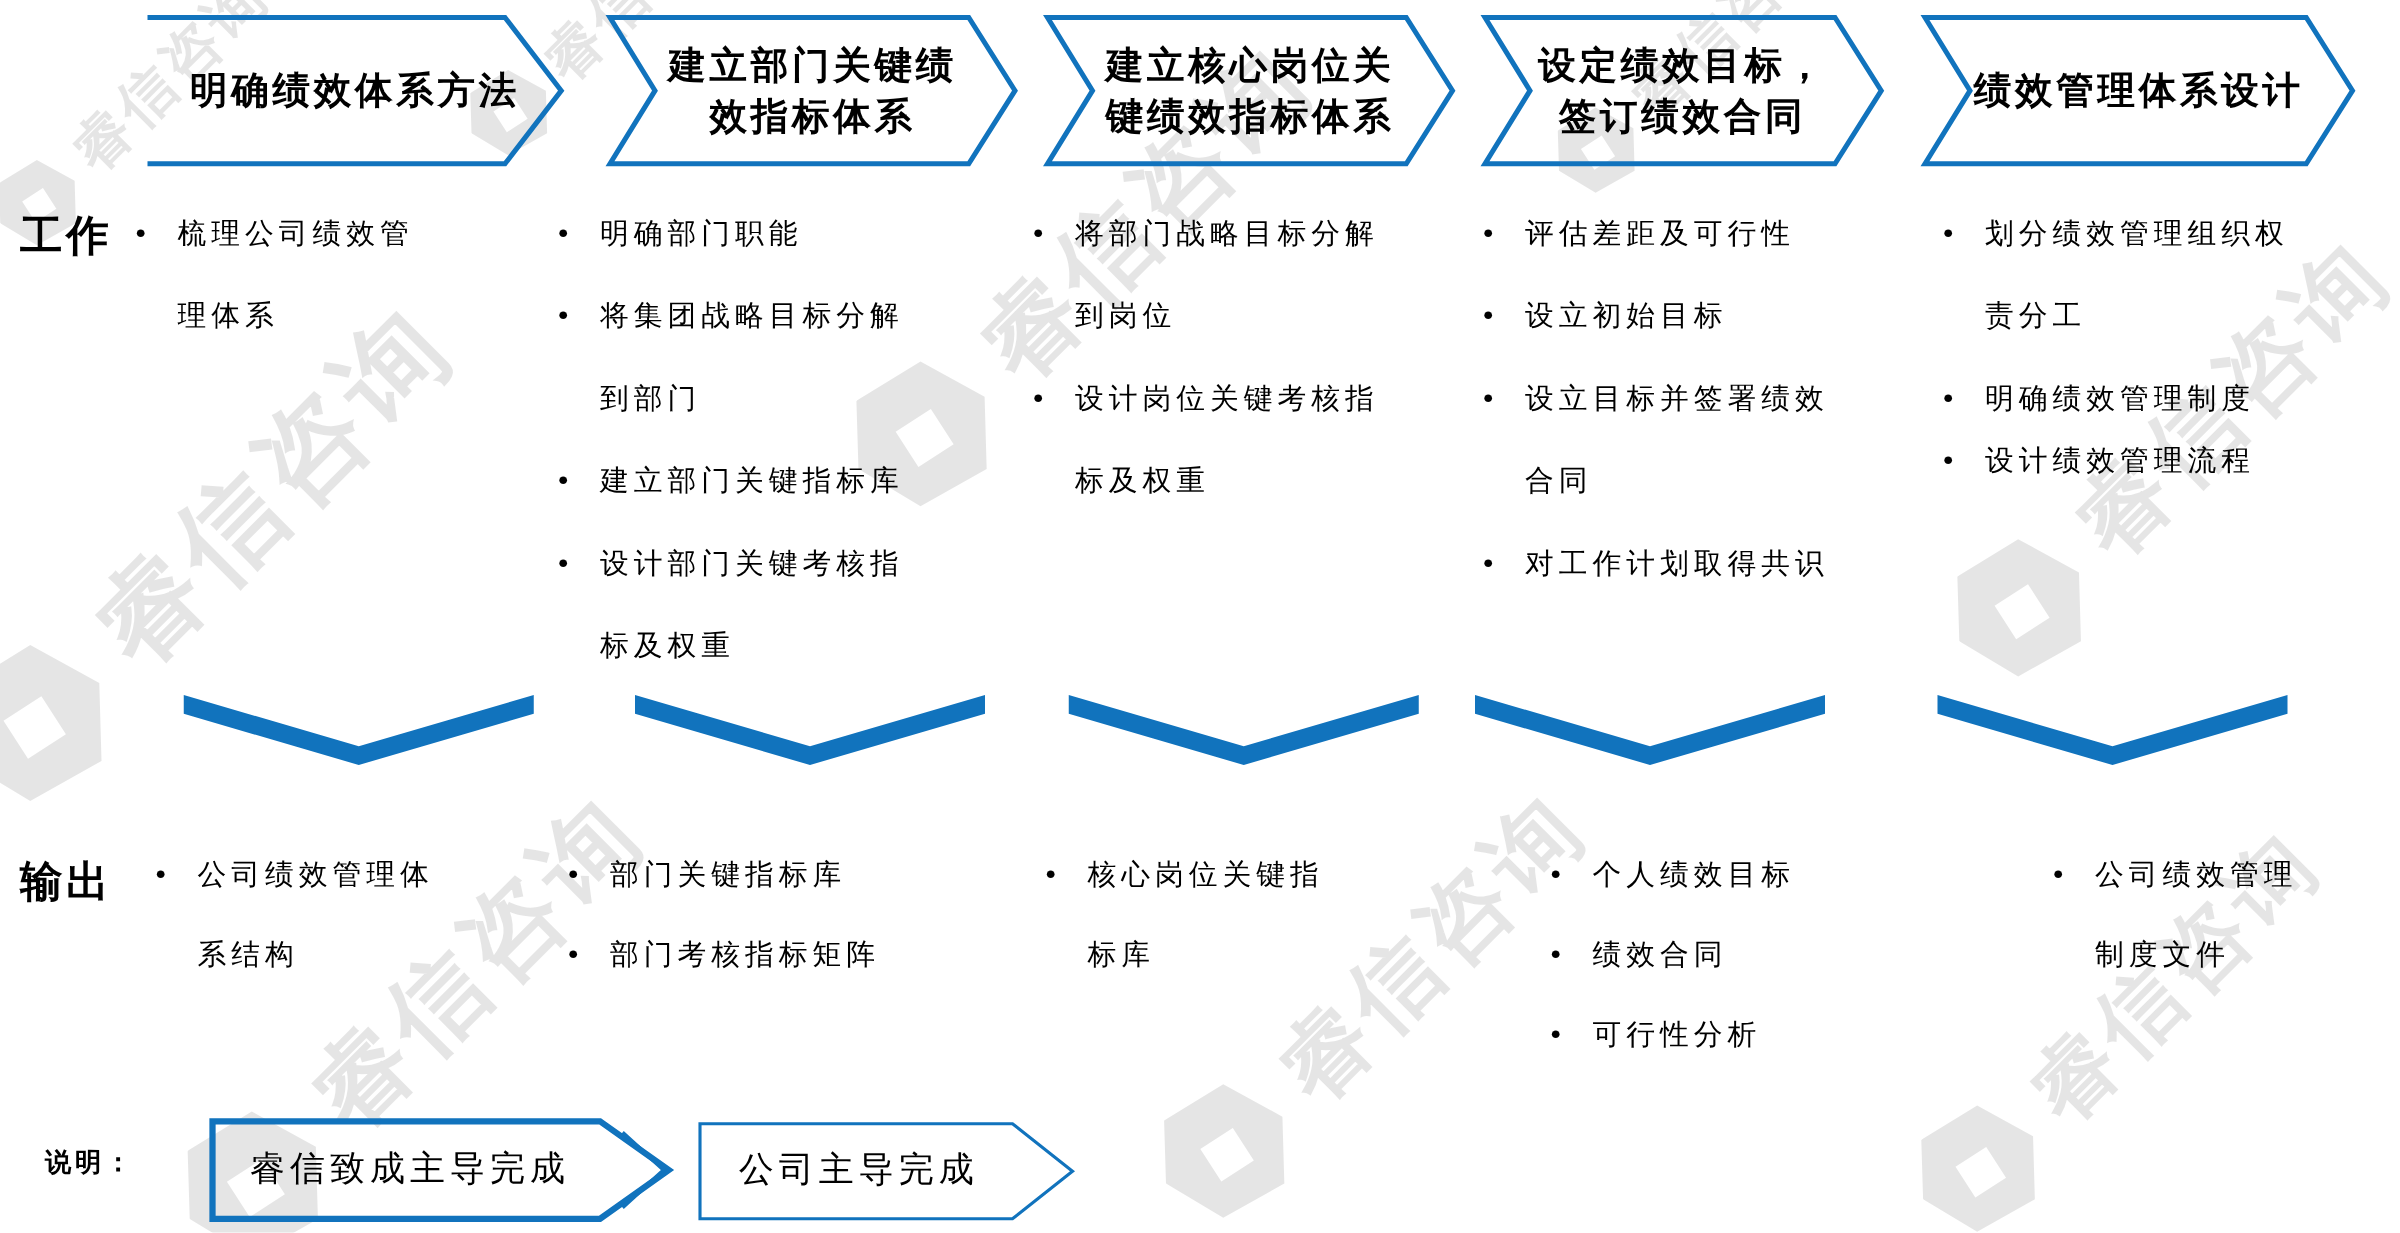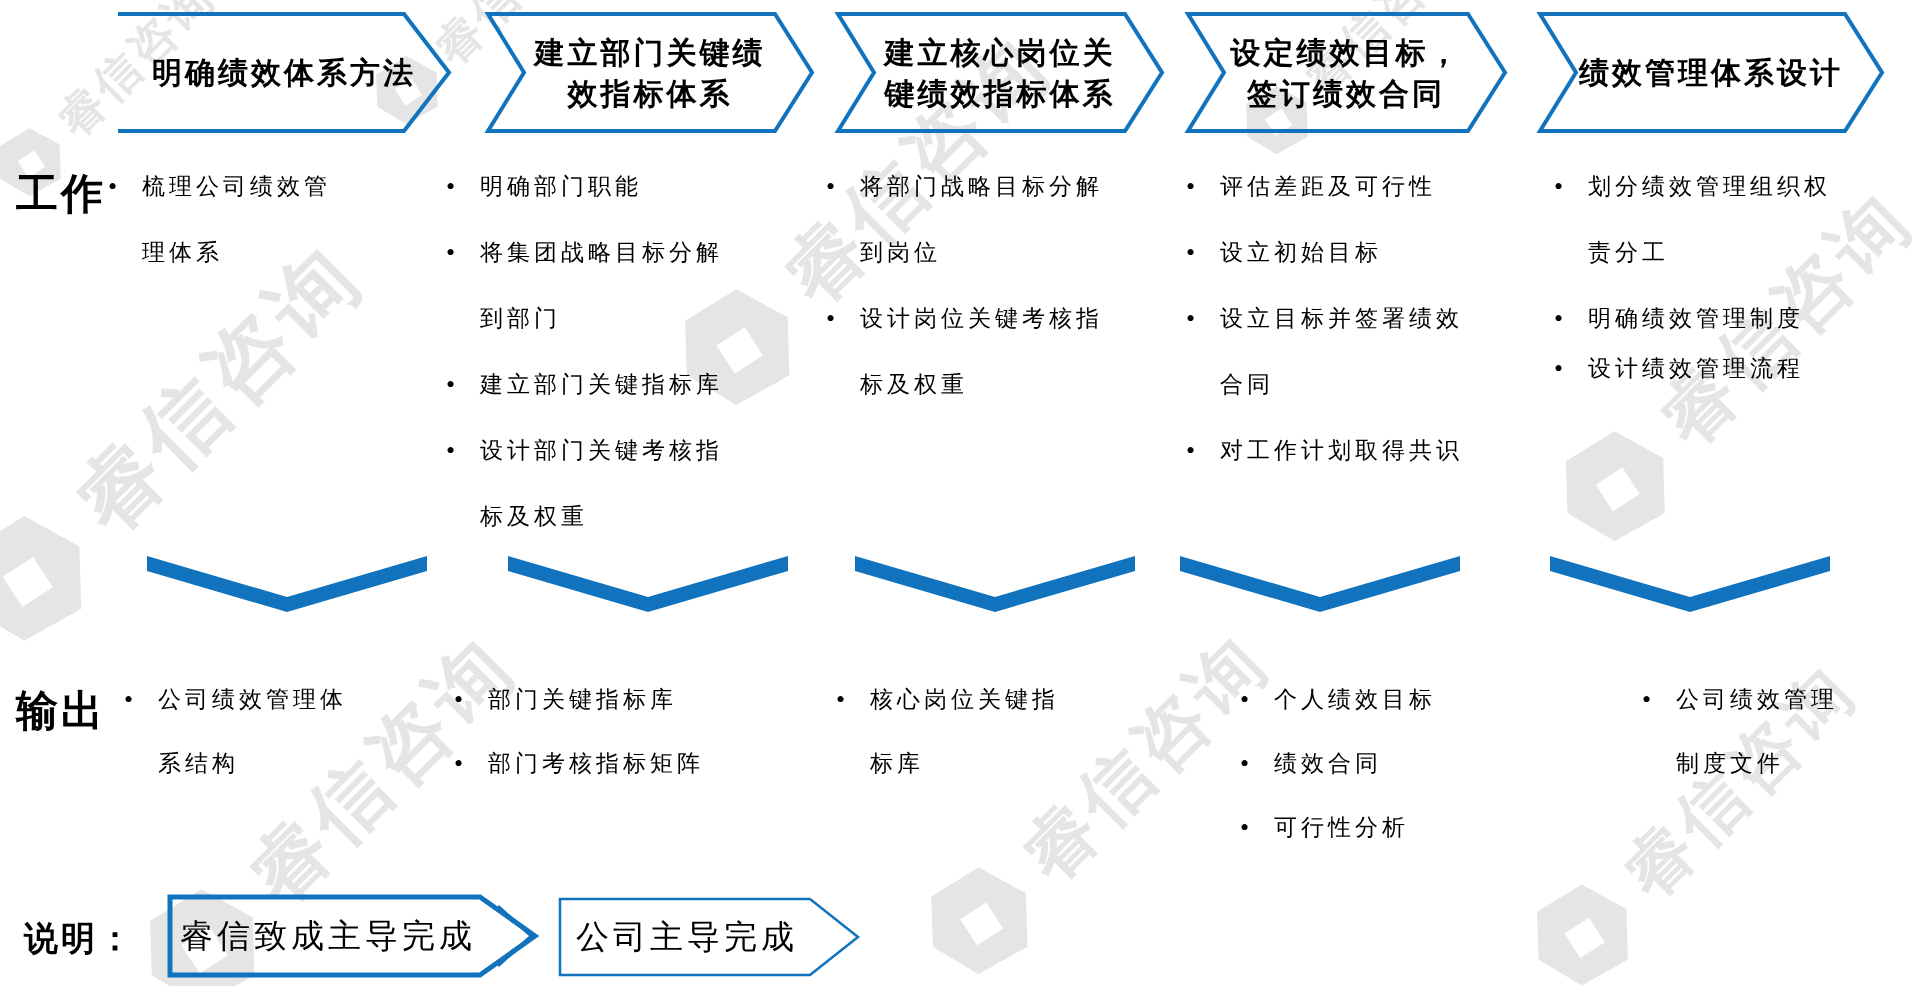--- a/index.html
+++ b/index.html
@@ -24,32 +24,32 @@
   .banner{fill:none;stroke:var(--accent);stroke-width:4;stroke-linejoin:miter;}
   .vchev{fill:var(--accent);stroke:none;}
   .leg-thick{fill:none;stroke:var(--accent);stroke-width:5;stroke-linejoin:miter;}
   .leg-inner{fill:none;stroke:var(--accent);stroke-width:3;stroke-linejoin:miter;}
   .leg-thin{fill:none;stroke:var(--accent);stroke-width:2.5;stroke-linejoin:miter;}
   .hdr{
     position:absolute;top:14px;height:117px;z-index:2;
     display:flex;align-items:center;justify-content:center;text-align:center;
     white-space:pre-line;font-weight:bold;font-size:30px;line-height:41px;letter-spacing:3px;
   }
-  .row-label{position:absolute;z-index:2;font-weight:bold;font-size:42px;letter-spacing:3px;}
+  .row-label{position:absolute;z-index:2;font-weight:bold;font-size:34px;letter-spacing:3px;}
   ul.blist{
     position:absolute;z-index:2;margin:0;padding:0;list-style:none;
     font-size:23px;letter-spacing:4px;width:365px;
   }
   ul.work-list{line-height:66px;}
   ul.out-list{line-height:64px;}
   ul.blist li{position:relative;padding-left:38px;white-space:pre-line;}
   ul.blist li::before{content:"\2022";position:absolute;left:4px;top:0;font-size:26px;letter-spacing:0;}
   ul.col5-work li:nth-child(3){margin-top:-16px;}
   .leg-label{
-    position:absolute;z-index:2;font-size:33px;letter-spacing:4px;
+    position:absolute;z-index:2;font-size:28px;letter-spacing:4px;
     text-align:center;line-height:30px;
   }
 </style>
 </head>
 <body style="--accent: #1173BD; --wm: rgba(0,0,0,0.10);">
 
 <div class="wm" style="left:8px;top:152px;font-size:46px;">
   <svg viewBox="0 0 100 100">
       <path fill="currentColor" fill-rule="evenodd" d="M32 0 L82 12 L96 60 L62 96 L12 82 L0 34 Z M36 34 L30 62 L58 68 L64 40 Z"></path>
     </svg>
@@ -127,21 +127,21 @@
 <div class="hdr" style="left:485px;width:330px;">建立部门关键绩
 效指标体系</div>
 <div class="hdr" style="left:835px;width:330px;">建立核心岗位关
 键绩效指标体系</div>
 <div class="hdr" style="left:1181px;width:330px;">设定绩效目标，
 签订绩效合同</div>
 <div class="hdr" style="left:1546px;width:330px;">绩效管理体系设计</div>
 
 <div class="row-label" style="left:16px;top:166px;">工作</div>
 <div class="row-label" style="left:16px;top:683px;">输出</div>
-<div class="row-label" style="left:24px;top:916px;font-size:34px;">说明：</div>
+<div class="row-label" style="left:36px;top:916px;font-size:21px;">说明：</div>
 
 <ul class="blist work-list" style="left:104px;top:154px;width:340px;">
     <li>梳理公司绩效管
 理体系</li>
   </ul>
 <ul class="blist work-list" style="left:442px;top:154px;">
     <li>明确部门职能</li>
     <li>将集团战略目标分解
 到部门</li>
     <li>建立部门关键指标库</li>

